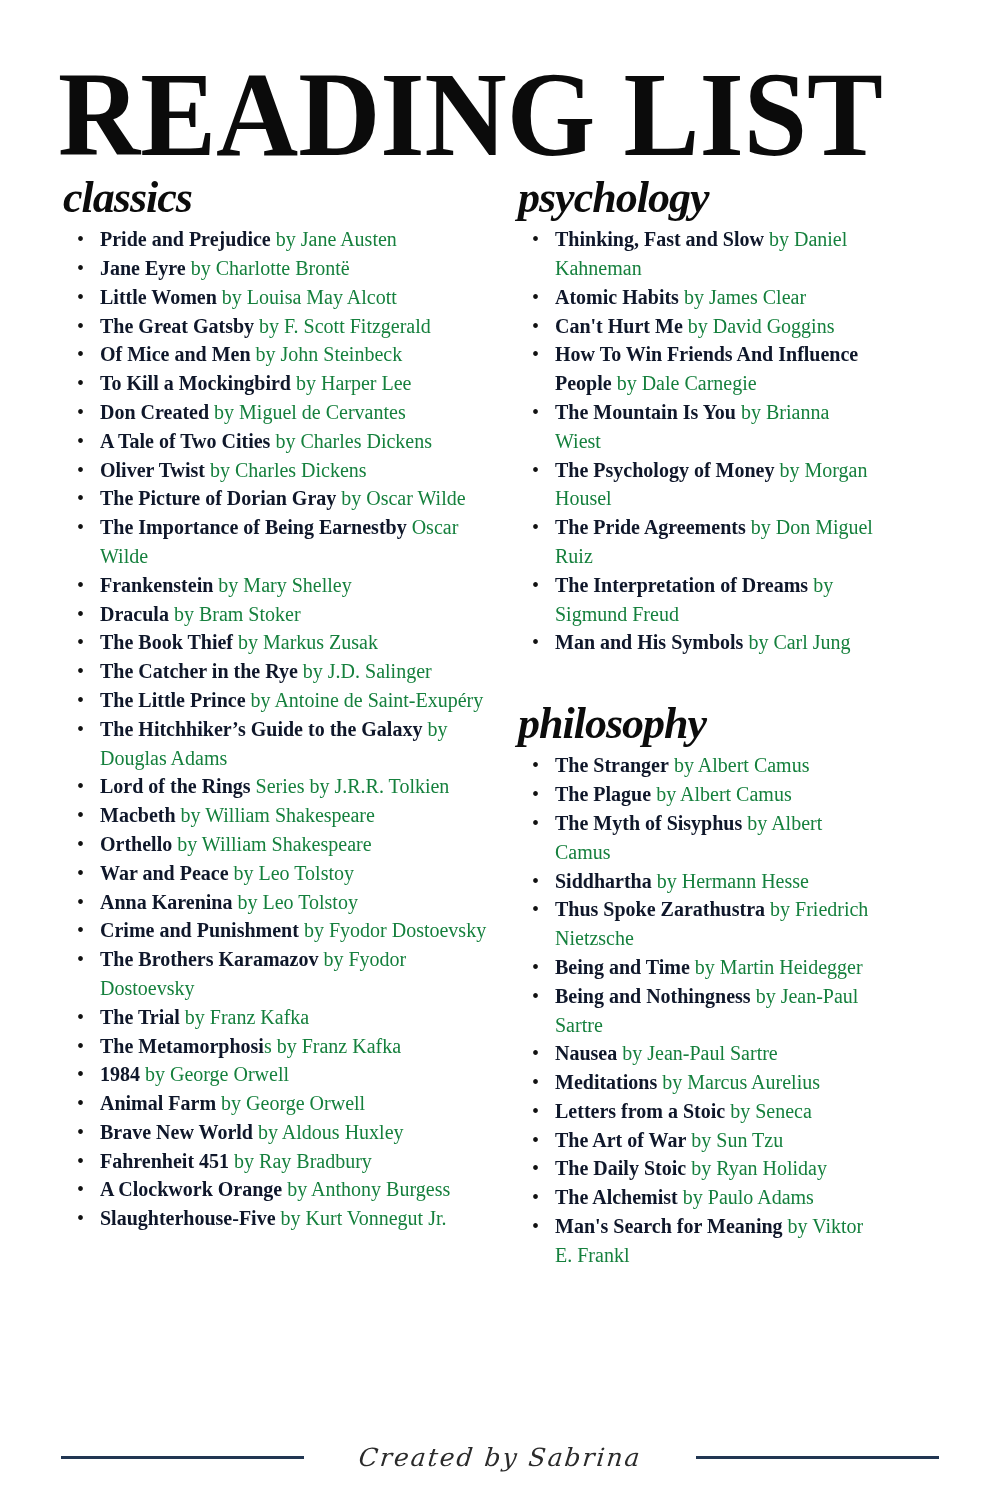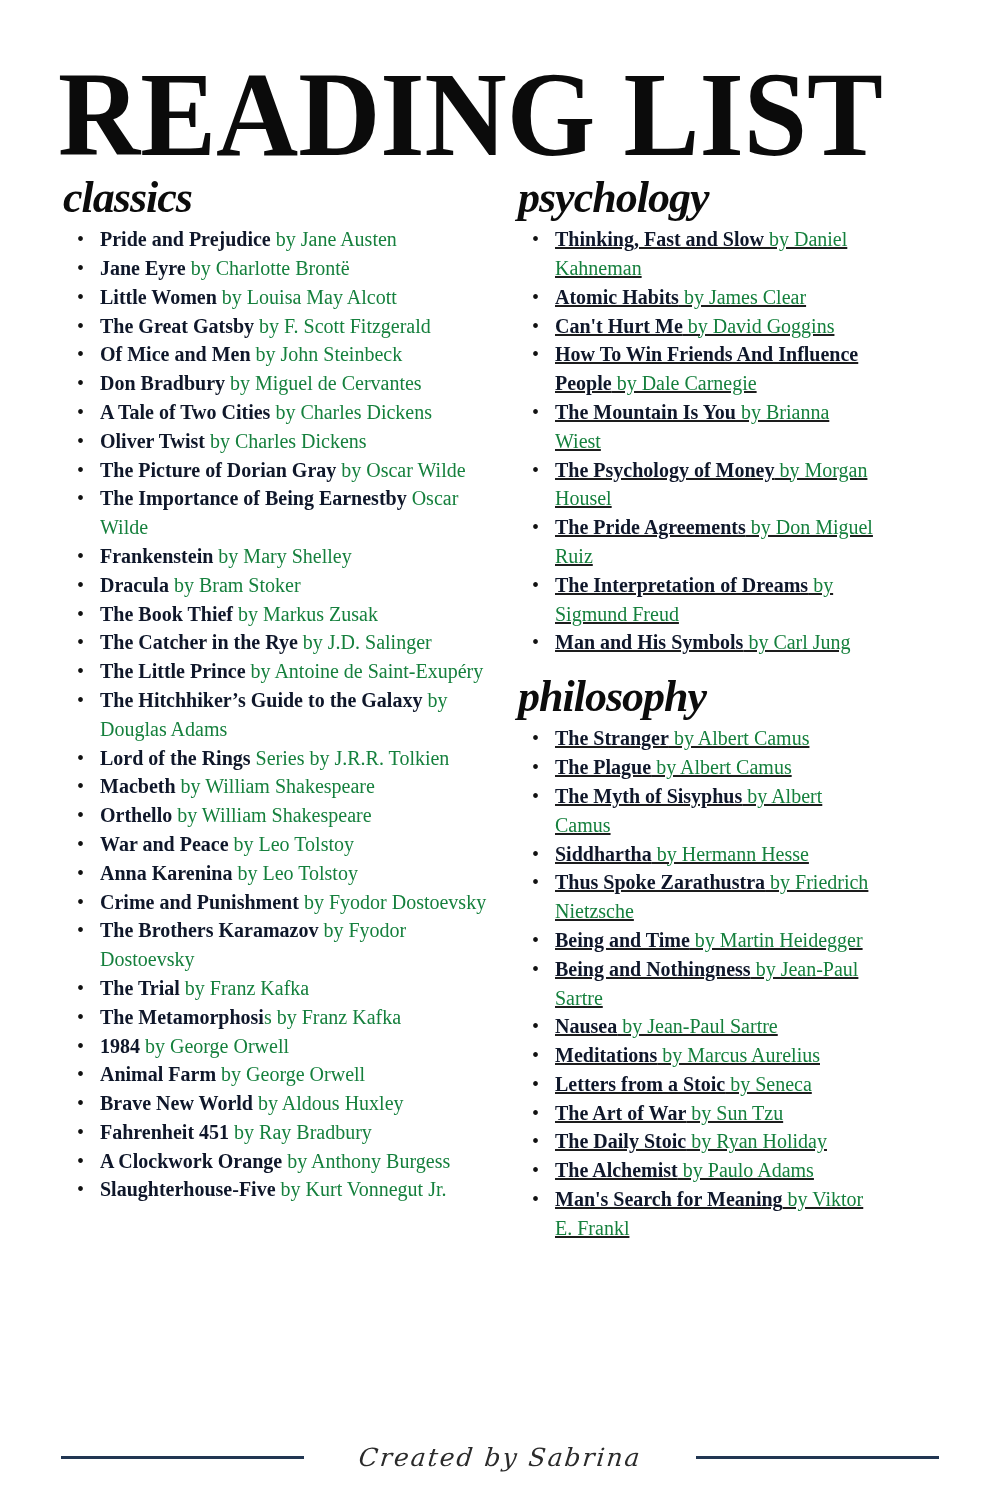--- a/index.html
+++ b/index.html
@@ -36,21 +36,21 @@
   .section-heading {
     margin:0 0 2px 5px;
     font-family:Liberation Serif, serif;
     font-style:italic;
     font-weight:bold;
     font-size:44px;
     line-height:1.05;
     letter-spacing:-1px;
     color:#0c0c0c;
   }
-  .book-section + .book-section { margin-top:17px; }
+  .book-section + .book-section { margin-top:44px; }
   ul.book-list {
     margin:4px 0 0 0;
     padding:0 0 0 12px;
     list-style:none;
   }
   li.book-item {
     position:relative;
     padding-left:30px;
     font-size:20px;
     line-height:28.8px;
@@ -60,21 +60,21 @@
     content:"\2022";
     position:absolute;
     left:7px; top:0;
     font-size:20px;
     line-height:28.8px;
     color:#111;
   }
   li.book-item .b { font-weight:bold; color:#0f172a; }
   li.book-item .r { font-weight:normal; color:#15803d; }
   .col-left  li.book-item { max-width:392px; }
-  .col-right li.book-item { max-width:350px;text-decoration:underline; }
+  .col-right li.book-item { max-width:350px; }
   .footer {
     position:absolute;
     left:0; right:0;
     bottom:28px;
     display:flex;
     align-items:center;
     justify-content:center;
     gap:55px;
   }
   .rule {
@@ -103,21 +103,22 @@
 
     <div class="col-left">
       <section class="book-section">
         <h2 class="section-heading">classics</h2>
         <ul class="book-list">
             <li class="book-item"><span class="b">Pride and Prejudice</span><span class="r"> by Jane Austen</span></li>
             <li class="book-item"><span class="b">Jane Eyre</span><span class="r"> by Charlotte Brontë</span></li>
             <li class="book-item"><span class="b">Little Women</span><span class="r"> by Louisa May Alcott</span></li>
             <li class="book-item"><span class="b">The Great Gatsby</span><span class="r"> by F. Scott Fitzgerald</span></li>
             <li class="book-item"><span class="b">Of Mice and Men</span><span class="r"> by John Steinbeck</span></li>
-            <li class="book-item"><span class="b">Don Bradbury</span><span class="r"> by Miguel de Cervantes</span></li>
+            <li class="book-item"><span class="b">To Kill a Mockingbird</span><span class="r"> by Harper Lee</span></li>
+            <li class="book-item"><span class="b">Don Created</span><span class="r"> by Miguel de Cervantes</span></li>
             <li class="book-item"><span class="b">A Tale of Two Cities</span><span class="r"> by Charles Dickens</span></li>
             <li class="book-item"><span class="b">Oliver Twist</span><span class="r"> by Charles Dickens</span></li>
             <li class="book-item"><span class="b">The Picture of Dorian Gray</span><span class="r"> by Oscar Wilde</span></li>
             <li class="book-item"><span class="b">The Importance of Being Earnestby</span><span class="r"> Oscar Wilde</span></li>
             <li class="book-item"><span class="b">Frankenstein</span><span class="r"> by Mary Shelley</span></li>
             <li class="book-item"><span class="b">Dracula</span><span class="r"> by Bram Stoker</span></li>
             <li class="book-item"><span class="b">The Book Thief</span><span class="r"> by Markus Zusak</span></li>
             <li class="book-item"><span class="b">The Catcher in the Rye</span><span class="r"> by J.D. Salinger</span></li>
             <li class="book-item"><span class="b">The Little Prince</span><span class="r"> by Antoine de Saint-Exupéry</span></li>
             <li class="book-item"><span class="b">The Hitchhiker’s Guide to the Galaxy</span><span class="r"> by Douglas Adams</span></li>

